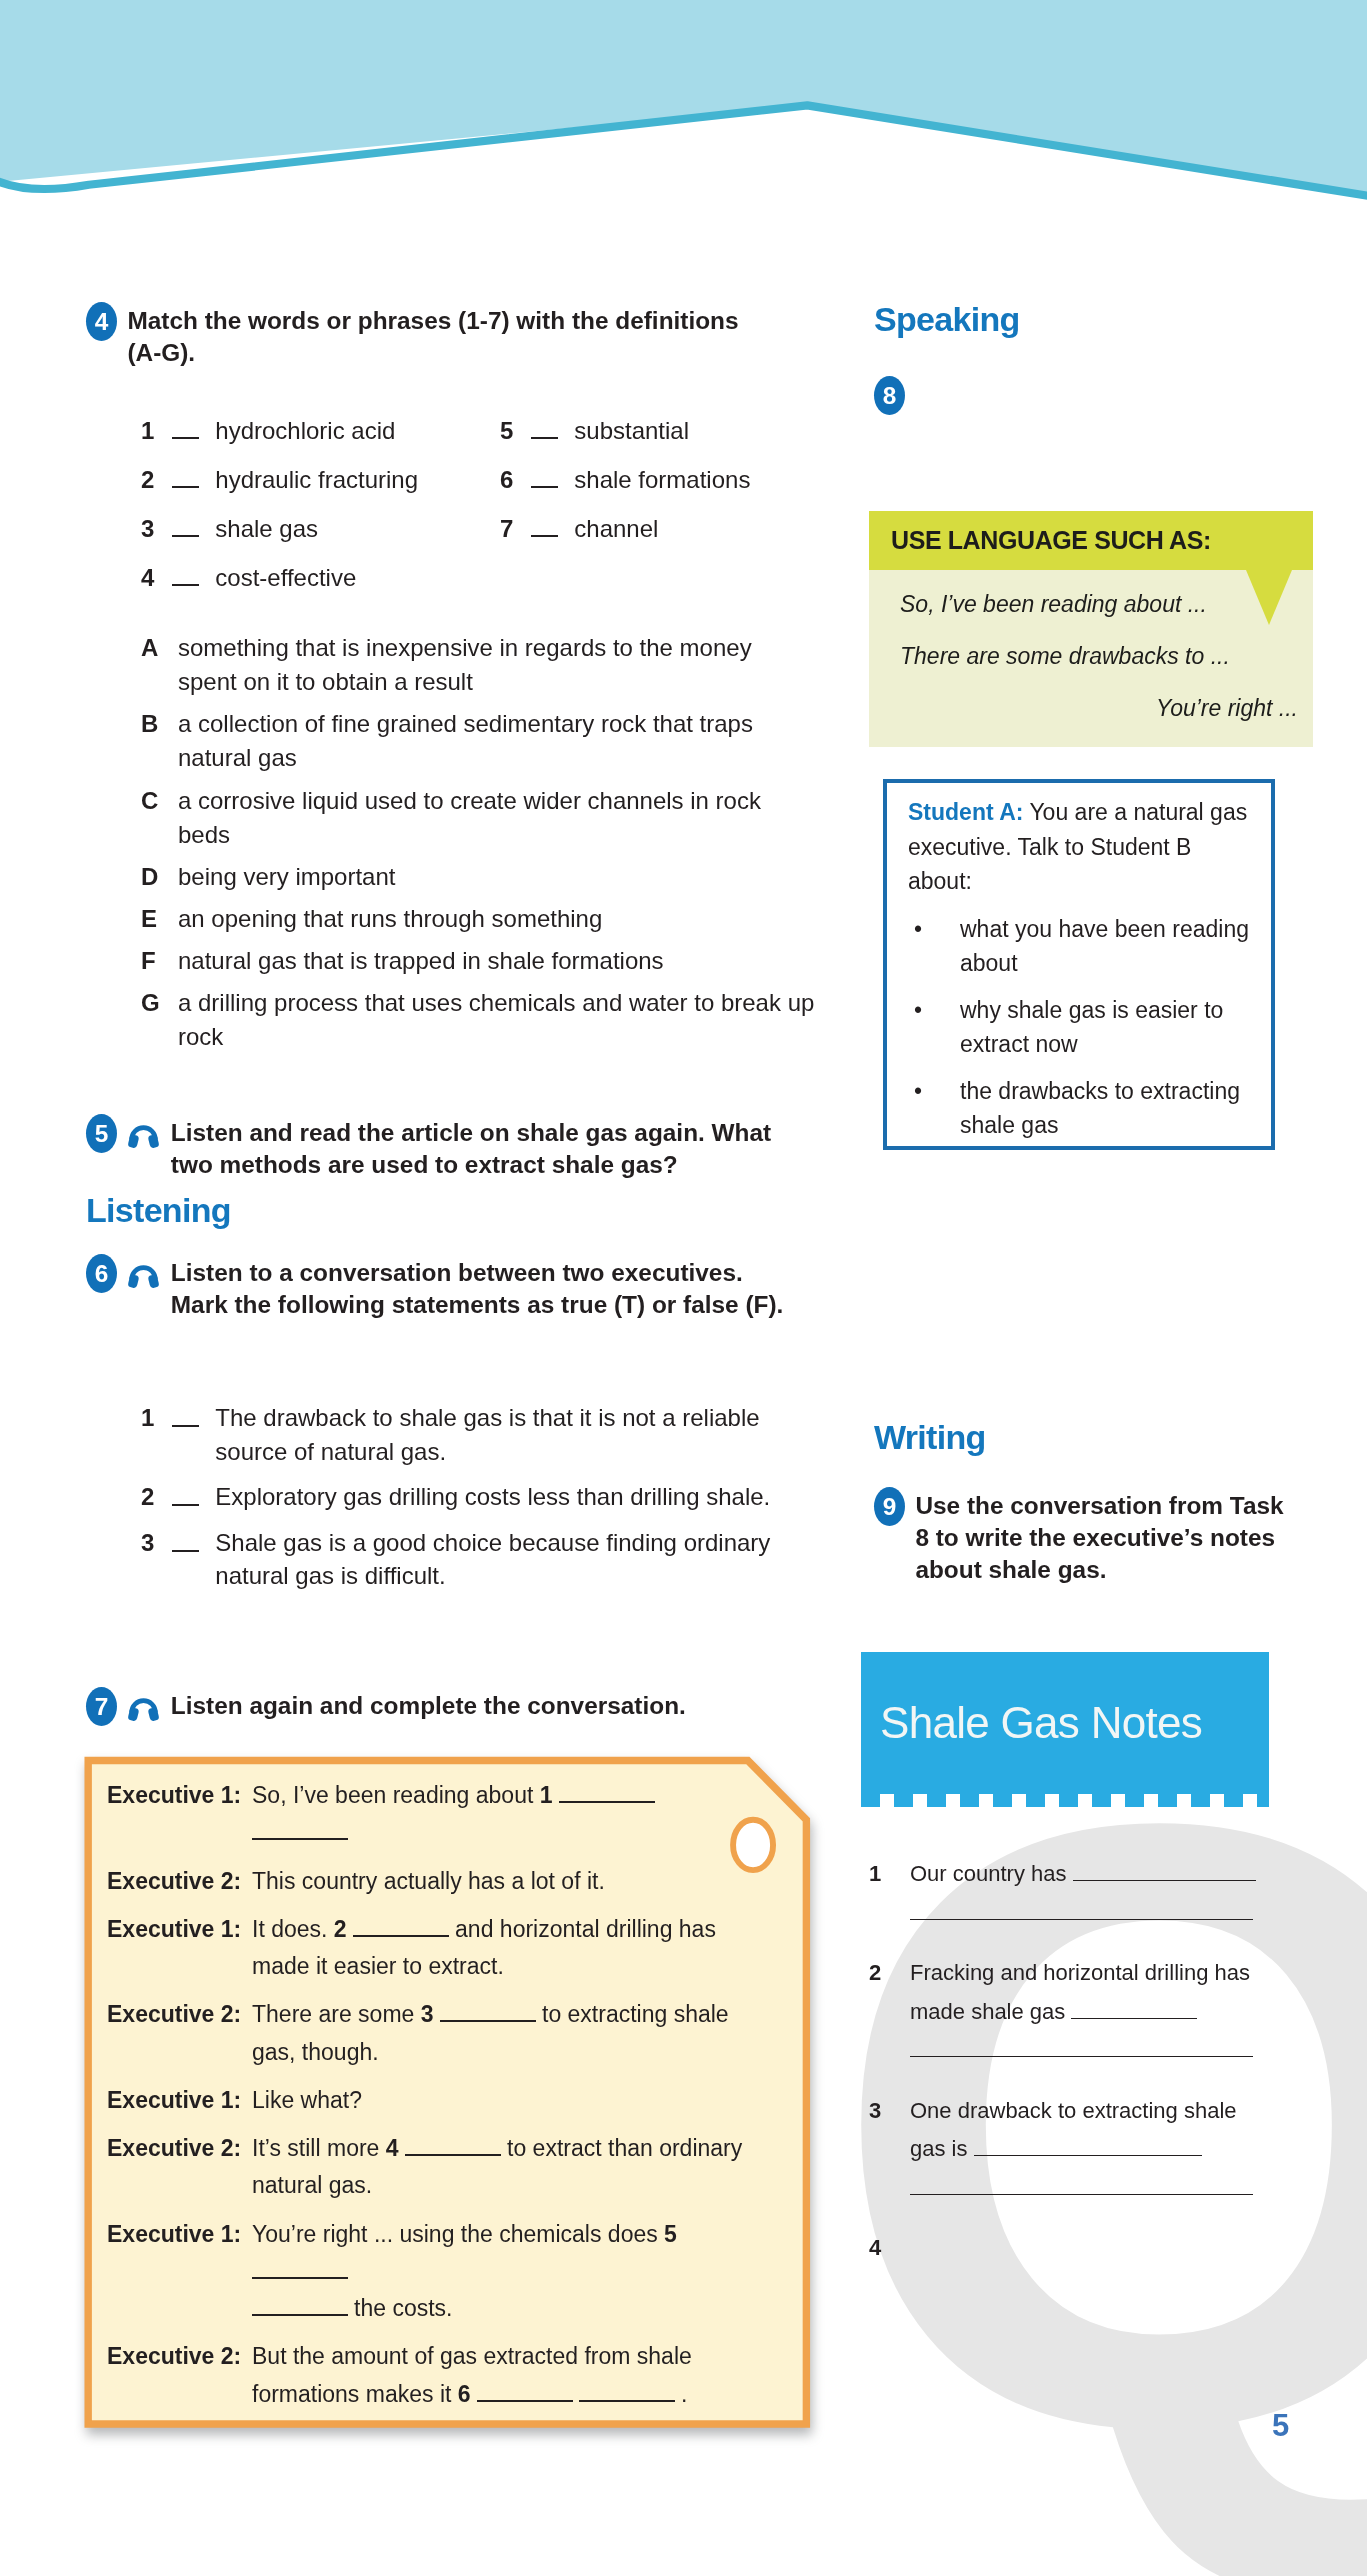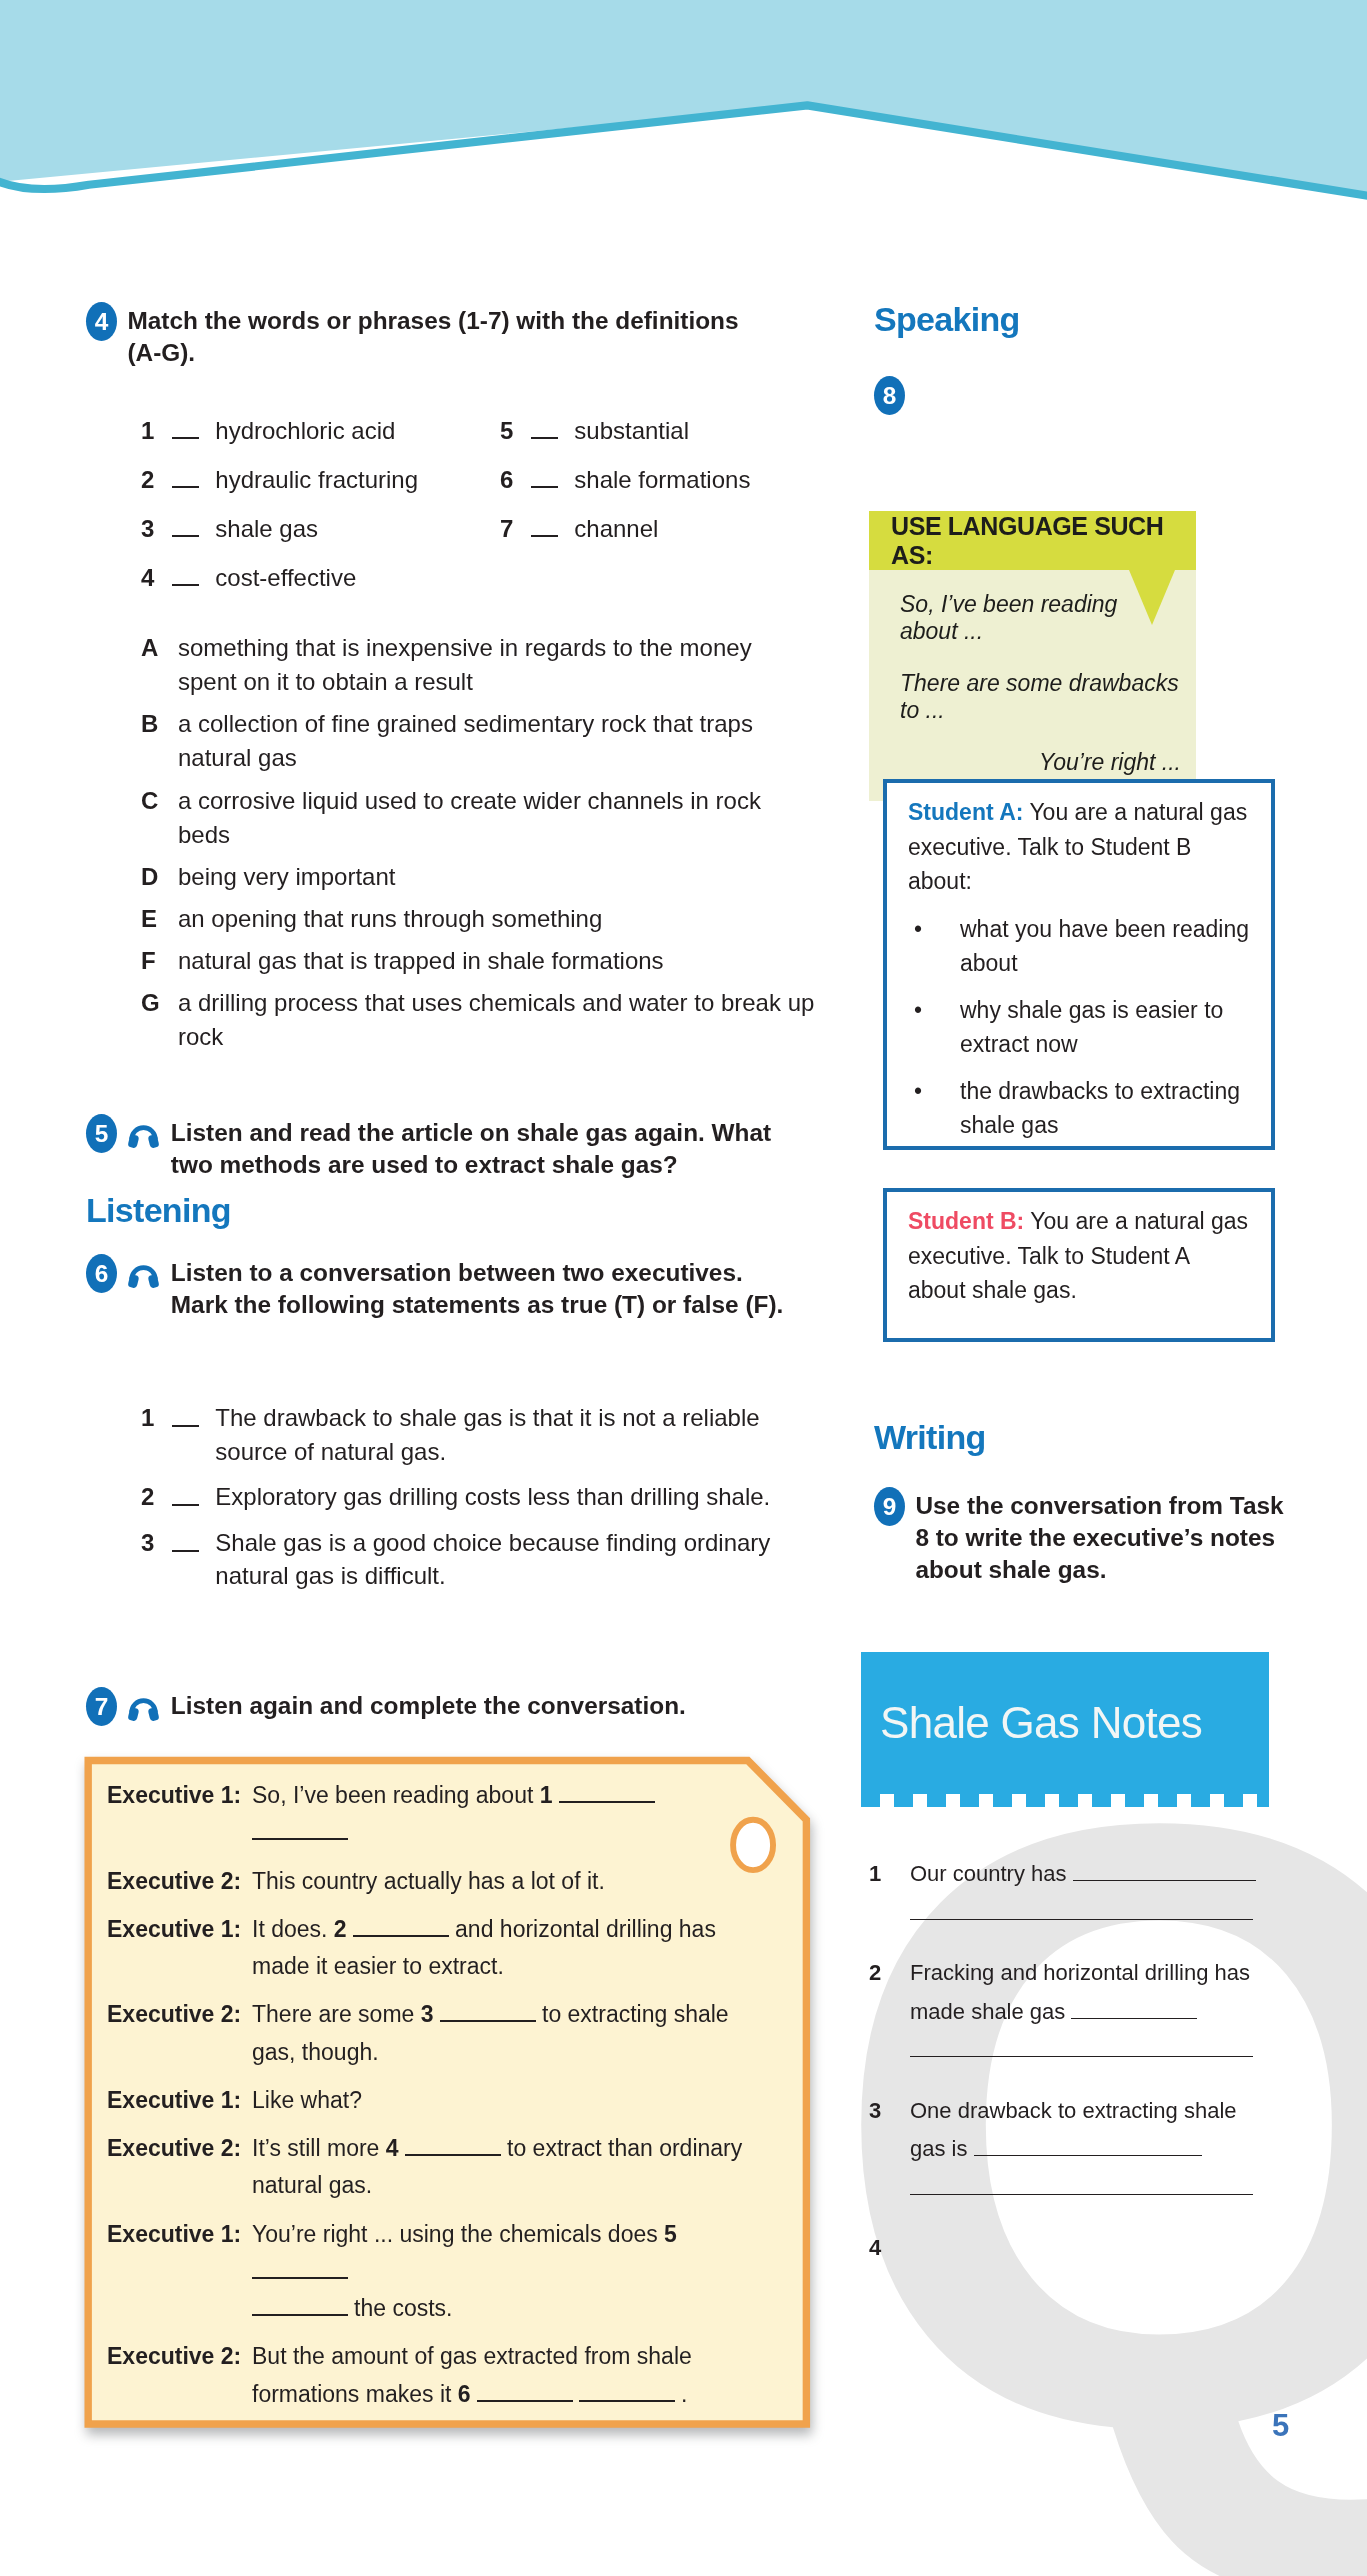--- a/index.html
+++ b/index.html
@@ -40,21 +40,21 @@
   .convsvg{position:absolute;left:0;top:0;}
   .convbody{position:absolute;left:24px;top:21px;width:670px;display:flex;flex-direction:column;gap:11px;
             font-size:23px;line-height:1.62;}
   .dlg{display:flex;}
   .dlg-sp{flex:0 0 145px;font-weight:bold;}
   .dlg-tx{flex:1;}
   .blank{display:inline-block;border-bottom:2.2px solid #231f20;height:1em;vertical-align:baseline;}
 
   
   .rtask .task-text{font-size:24.4px;}
-  .uselang{left:869px;top:511px;width:327px;z-index:2;}
+  .uselang{left:869px;top:511px;width:444px;z-index:2;}
   .ul-band{position:relative;background:#d6dc3f;height:59px;display:flex;align-items:center;}
   .ul-title{font-weight:bold;font-size:25px;color:#1d1d1b;padding-left:22px;letter-spacing:-0.4px;}
   .ul-body{background:#eef0d2;padding:21px 15px 25px 31px;position:relative;}
   .ul-tri{position:absolute;top:0;right:21px;width:0;height:0;
           border-left:23px solid transparent;border-right:23px solid transparent;border-top:55px solid #d6dc3f;}
   .ul-phrase{font-style:italic;font-size:23px;margin:0 0 25px 0;color:#1d1d1b;}
   .ul-phrase:last-child{margin-bottom:0;text-align:right;}
 
   .stubox{background:#fff;border:4.4px solid #1b6cad;padding:12px 21px;font-size:23px;line-height:1.5;z-index:2;}
   .sa-label{color:#1477bd;font-weight:bold;}
@@ -284,23 +284,20 @@
           <span class="bdot">•</span>
           <span>why shale gas is easier to extract now</span>
         </div>
       <div class="bullet">
           <span class="bdot">•</span>
           <span>the drawbacks to extracting shale gas</span>
         </div>
     </div>
   </div>
 
-  <div class="abs stubox" style="left:883px;top:1188px;width:342px;height:122px">
-    <div><span class="sb-label">Student B:</span> <span>You are a natural gas executive. Talk to Student A about shale gas.</span></div>
-  </div>
 
   <div class="abs section-h" style="left:874px;top:1418px">Writing</div>
 
   <div class="abs task rtask" style="left:874px;top:1490px;width:415px">
     <span class="badge">9</span>
     <span class="task-text">Use the conversation from Task 8 to write the executive’s notes about shale gas.</span>
   </div>
 
   <div class="abs notesbox">
     <div class="nb-blue">

